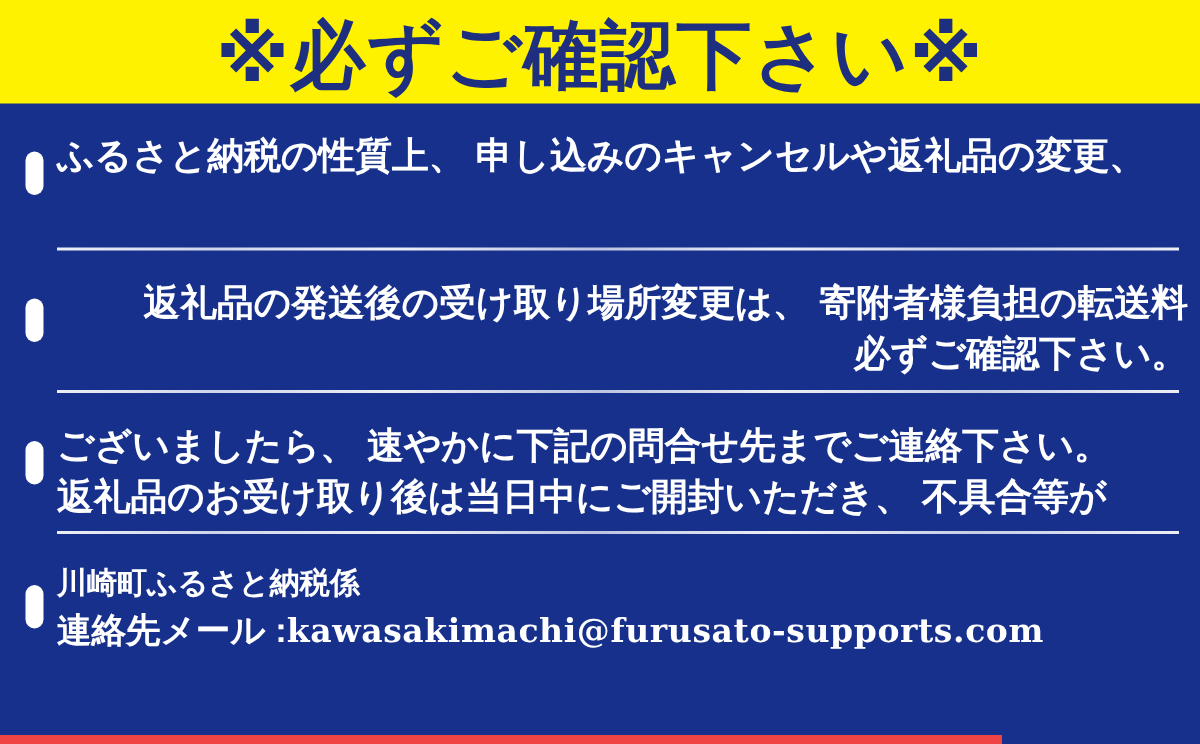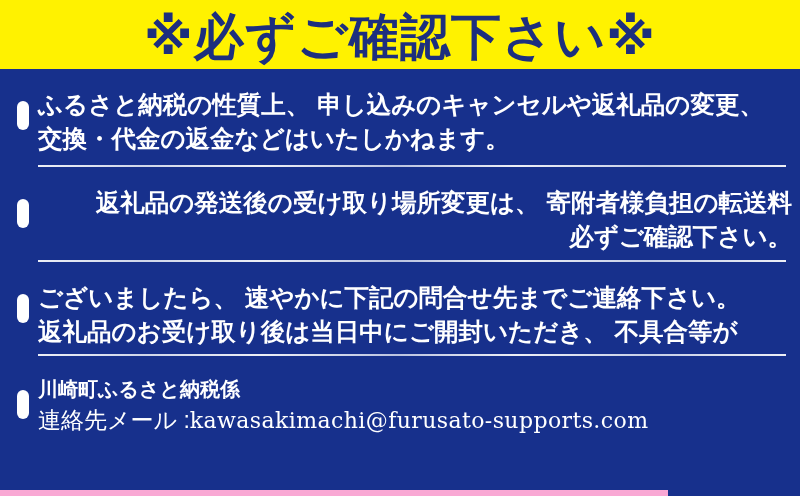--- a/index.html
+++ b/index.html
@@ -11,21 +11,21 @@
     height: 496px;
     overflow: hidden;
     background: #17308c;
     font-family: "Liberation Sans", "DejaVu Sans", sans-serif;
   }
 
   #banner {
     position: relative;
     width: 668px;
     height: 496px;
-    background: #f9a8d4;
+    background: #ef4444;
     box-sizing: border-box;
   }
 
   
   #header {
     position: absolute;
     left: 0;
     top: 0;
     width: 800px;
     height: 75px;
@@ -121,21 +121,21 @@
     color: #ffffff;
     font-size: 20px;
     line-height: 31px;
     font-weight: bold;
     white-space: nowrap;
   }
   .contact-line {
     color: #ffffff;
     font-size: 23px;
     line-height: 31px;
-    font-weight: normal;
+    font-weight: bold;
     white-space: nowrap;
   }
   .mono {
     font-family: "DejaVu Serif", "Liberation Serif", serif;
     font-size: 22px;
     letter-spacing: 0.4px;
   }
 </style>
 </head>
 <body>
@@ -145,21 +145,20 @@
   <div id="header">
     <div id="header-title">※必ずご確認下さい※</div>
   </div>
   <div id="header-rule"></div>
 
   <div id="body">
 
     <div class="block" id="block-1">
       <span class="bullet"></span>
       <div class="btext">ふるさと納税の性質上、 申し込みのキャンセルや返礼品の変更、</div>
-      <div class="btext">交換・代金の返金などはいたしかねます。</div>
     </div>
 
     <div class="divider" id="divider-1"></div>
 
     <div class="block" id="block-2">
       <span class="bullet"></span>
       <div class="btext">返礼品の発送後の受け取り場所変更は、 寄附者様負担の転送料</div>
       <div class="btext">必ずご確認下さい。</div>
     </div>
 

